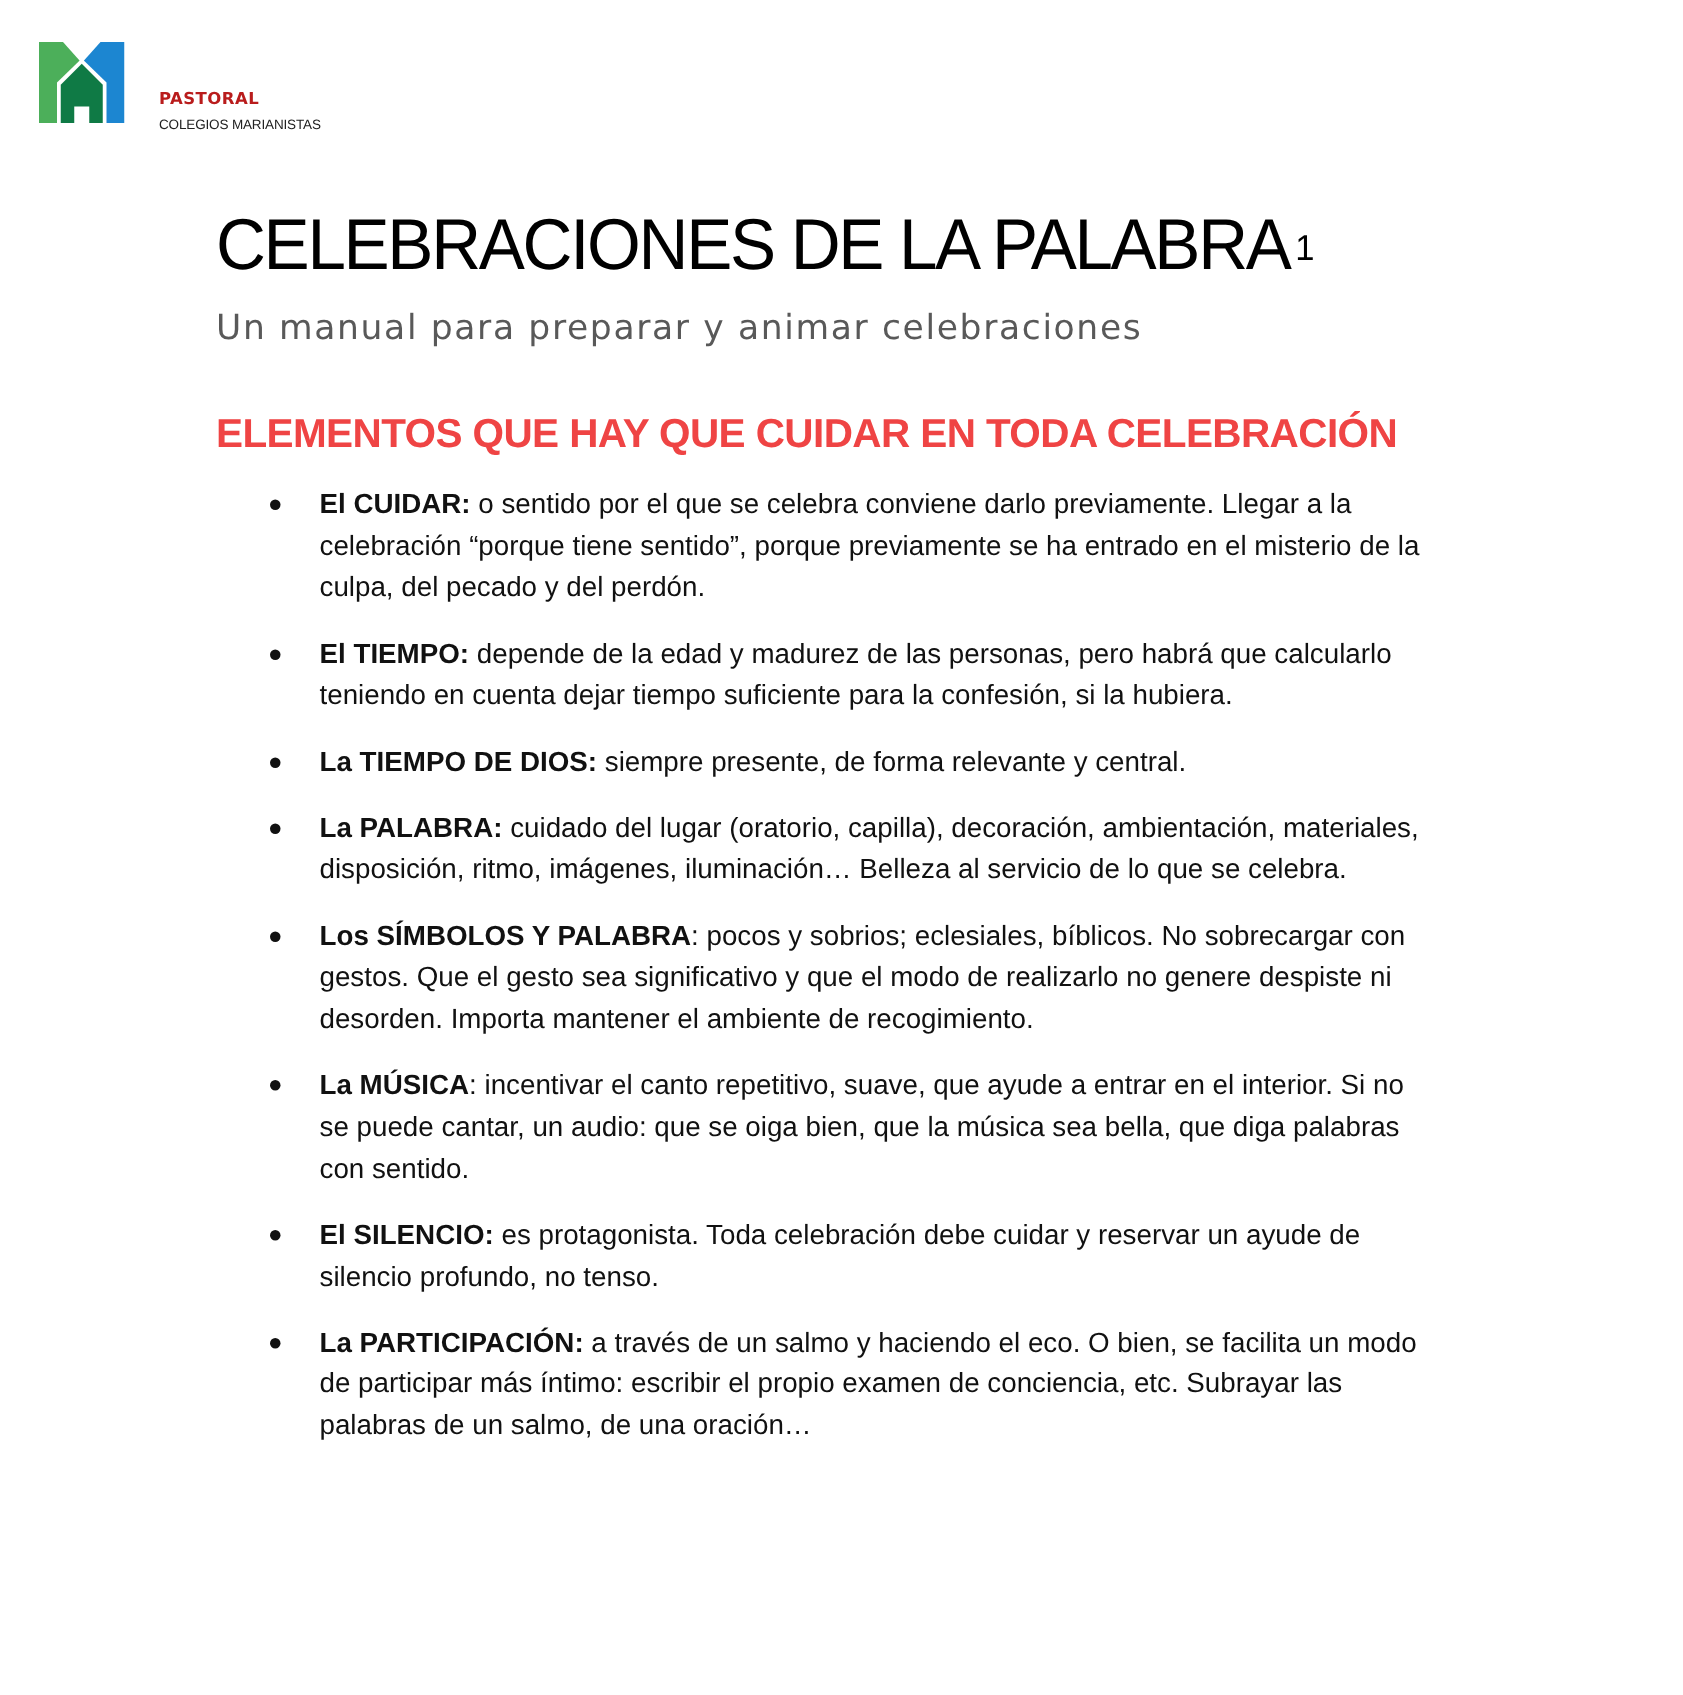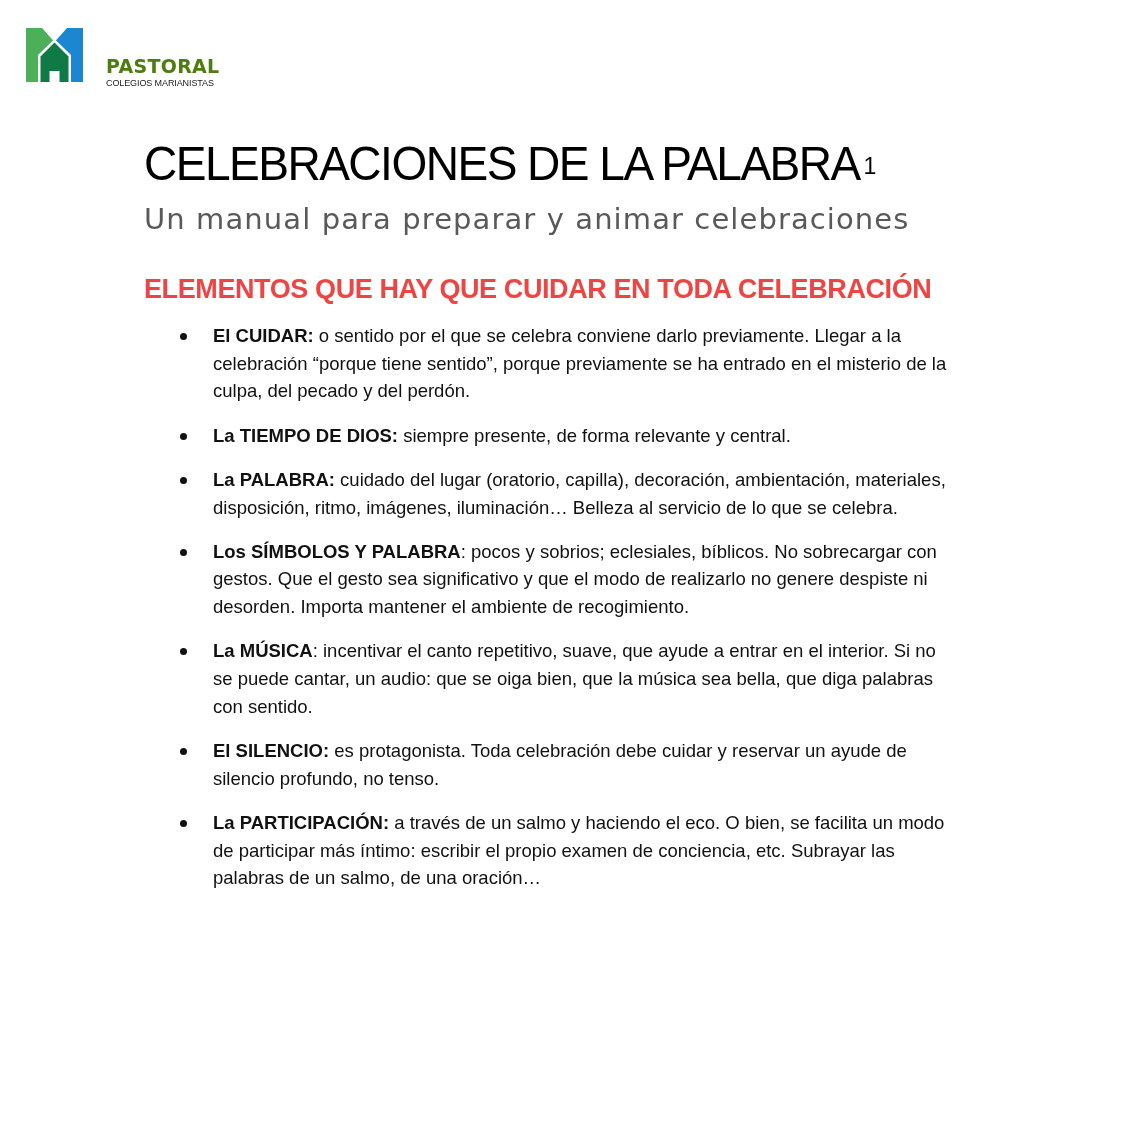--- a/index.html
+++ b/index.html
@@ -30,23 +30,23 @@
     }
     .brand {
       margin-left: 23px;
       display: flex;
       flex-direction: column;
       margin-top: -4px;
     }
     .brand-name {
       font-family: "DejaVu Sans", sans-serif;
       font-weight: bold;
-      font-size: 19px;
+      font-size: 11px;
       letter-spacing: 0.3px;
-      color: #4d7c0f;
+      color: #b91c1c;
       line-height: 20px;
       margin-top: 39px;
     }
     .brand-sub {
       font-family: "Liberation Sans", sans-serif;
       font-size: 9px;
       color: #222222;
       line-height: 12px;
       margin-top: 1px;
       letter-spacing: -0.1px;
@@ -72,21 +72,21 @@
     .title sup {
       font-size: 24px;
       vertical-align: top;
       position: relative;
       top: 2px;
       margin-left: 4px;
       letter-spacing: 0;
     }
     .subtitle {
       font-family: "DejaVu Sans", sans-serif;
-      font-size: 29px;
+      font-size: 23px;
       color: #595959;
       margin: 10px 0 0 0;
       line-height: 30px;
       letter-spacing: 1.1px;
     }
     .section-heading {
       font-family: "Liberation Sans", sans-serif;
       font-weight: bold;
       font-size: 27px;
       color: #ef4444;
@@ -150,20 +150,24 @@
   <p class="subtitle">Un manual para preparar y animar celebraciones</p>
   <h2 class="section-heading">ELEMENTOS QUE HAY QUE CUIDAR EN TODA CELEBRACIÓN</h2>
 
   <ul class="items">
     <li class="item">
       <span class="bullet"></span>
       <span class="lead">El CUIDAR:</span><span> o sentido por el que se celebra conviene darlo previamente. Llegar a la celebración “porque tiene sentido”, porque previamente se ha entrado en el misterio de la culpa, del pecado y del perdón.</span>
     </li>
     <li class="item">
       <span class="bullet"></span>
+      <span class="lead">El TIEMPO:</span><span> depende de la edad y madurez de las personas, pero habrá que calcularlo teniendo en cuenta dejar tiempo suficiente para la confesión, si la hubiera.</span>
+    </li>
+    <li class="item">
+      <span class="bullet"></span>
       <span class="lead">La TIEMPO DE DIOS:</span><span> siempre presente, de forma relevante y central.</span>
     </li>
     <li class="item">
       <span class="bullet"></span>
       <span class="lead">La PALABRA:</span><span> cuidado del lugar (oratorio, capilla), decoración, ambientación, materiales, disposición, ritmo, imágenes, iluminación… Belleza al servicio de lo que se celebra.</span>
     </li>
     <li class="item">
       <span class="bullet"></span>
       <span class="lead">Los SÍMBOLOS Y PALABRA</span><span>: pocos y sobrios; eclesiales, bíblicos. No sobrecargar con gestos. Que el gesto sea significativo y que el modo de realizarlo no genere despiste ni desorden. Importa mantener el ambiente de recogimiento.</span>
     </li>

